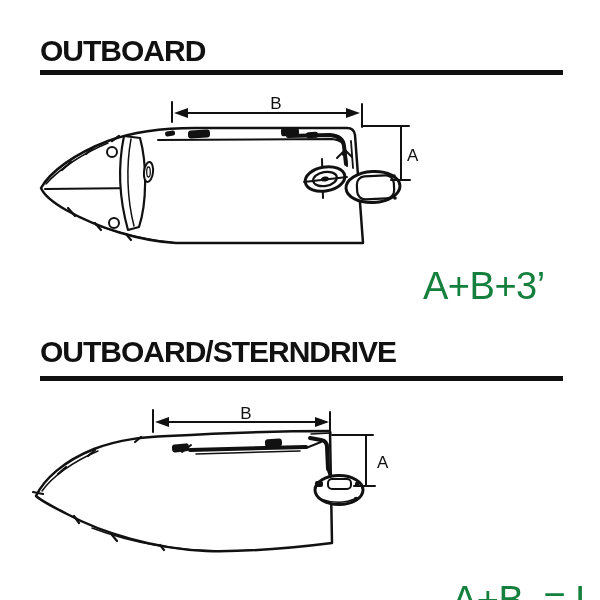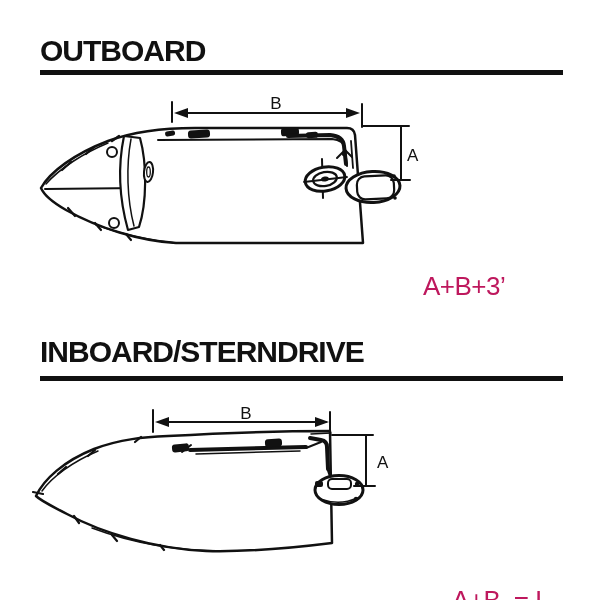--- a/index.html
+++ b/index.html
@@ -10,21 +10,21 @@
   .section-title{
     position:absolute;left:40px;margin:0;
     font-size:30px;font-weight:bold;letter-spacing:-1px;line-height:1;color:#111;
     white-space:nowrap;
   }
   .title-rule{
     position:absolute;left:40px;width:523px;height:5px;background:#111;
   }
   .diagram-svg{position:absolute;left:0;}
   .formula{
-    position:absolute;font-size:26px;line-height:33px;color:#be185d;
+    position:absolute;font-size:38px;line-height:33px;color:#15803d;
     white-space:pre;letter-spacing:-0.5px;
   }
   svg text{
     font-family:"Liberation Sans",sans-serif;font-size:17px;fill:#111;
   }
 </style>
 </head>
 <body>
 
 <div class="page">
@@ -92,21 +92,21 @@
         <path d="M363,126 L409,126 M401,126 L401,180 M391,180 L410,180"></path>
       </g>
       <text x="407" y="161" stroke="none">A</text>
     </g>
   </svg>
 
   <div class="formula" style="left:423px;top:204px;">
     <div>A+B+3’</div>
   </div>
 
-  <h1 class="section-title" style="top:337px;">INBOARD/STERNDRIVE</h1>
+  <h1 class="section-title" style="top:337px;">OUTBOARD/STERNDRIVE</h1>
   <div class="title-rule" style="top:376px;"></div>
 
   <svg class="diagram-svg" style="top:395px;" width="600" height="185" viewBox="0 395 600 185">
     <g stroke="#111" fill="none" stroke-linecap="round" stroke-linejoin="round">
 
       <g>
         <path d="M36,496 C44,479 64,461 94,449 C120,439 145,437 168,436 Q255,431 330,431 L332,543 C292,548 242,552 206,551 C156,549 102,533 67,514 C50,505 41,501 36,496 Z" fill="#fff" stroke-width="2.5"></path>
         <path d="M42,491 C52,477 72,462 98,451" stroke-width="1.5"></path>
         <path d="M92,528 C140,546 185,551 225,551" stroke-width="1.5"></path>
         <path d="M58,474 L66,467 M88,456 L95,450 M135,442 L141,437 M74,516 L79,523 M112,535 L117,541 M160,545 L164,550 M33,492 L43,494" stroke-width="2.2"></path>

